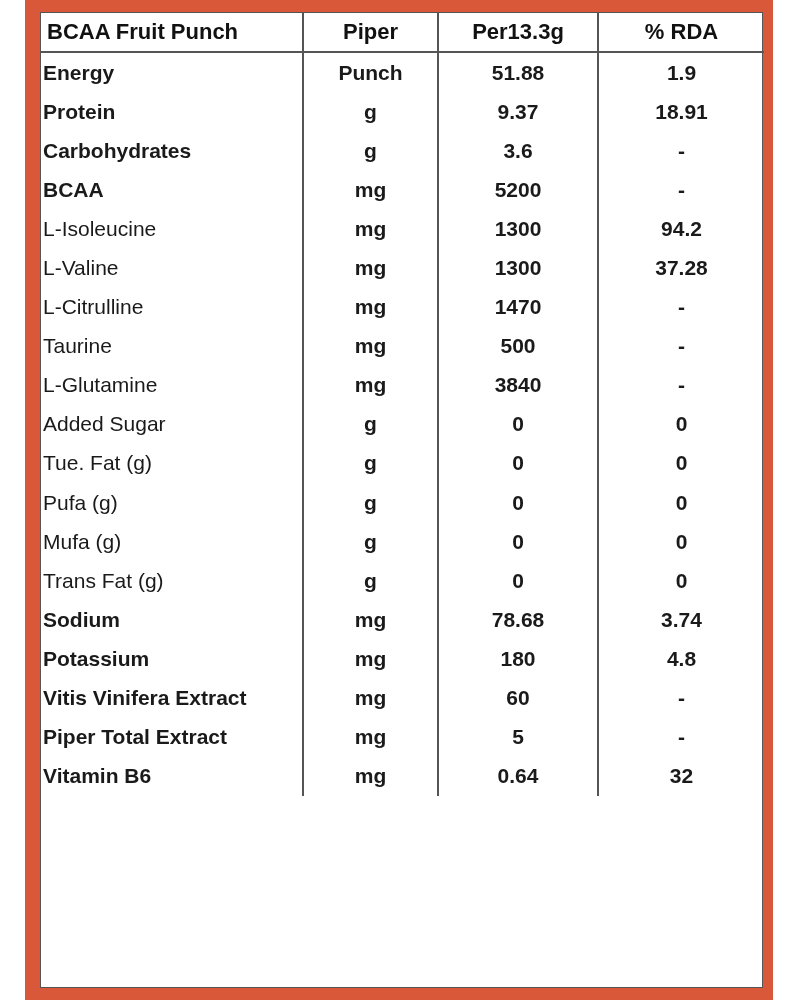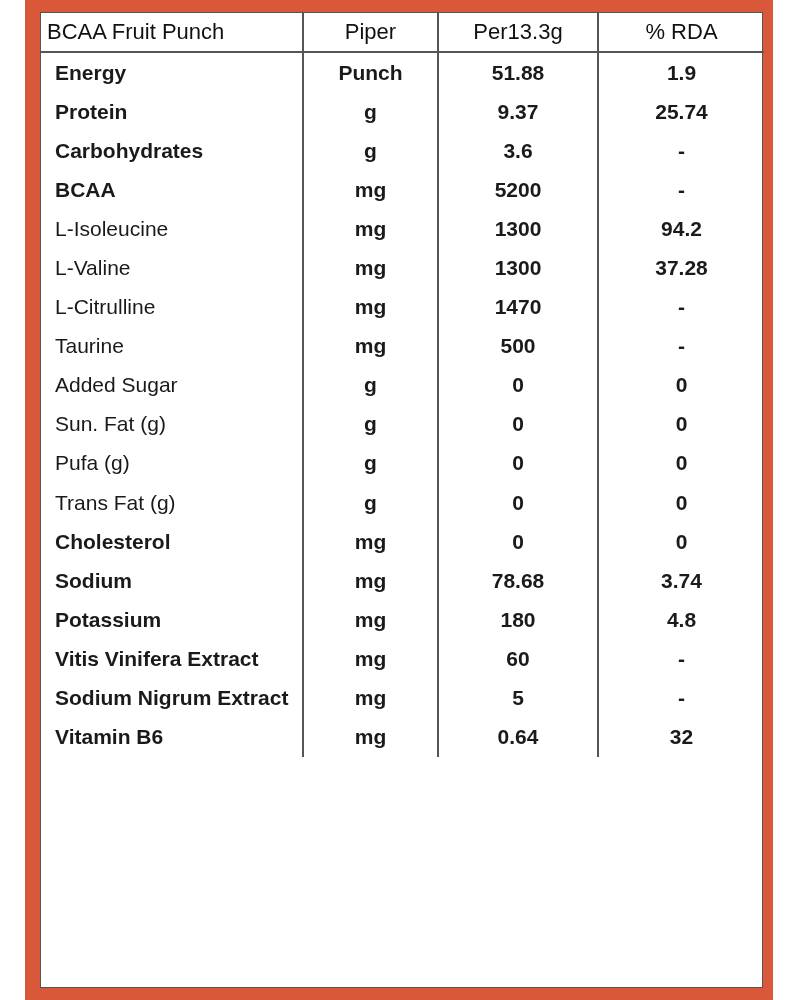--- a/index.html
+++ b/index.html
@@ -1,25 +1,25 @@
 <!DOCTYPE html>
 <html><head>
 <meta charset="utf-8">
 <style>
   html, body { margin:0; padding:0; background:#ffffff; }
   body { width:800px; height:1000px; position:relative; overflow:hidden; font-family:"Liberation Sans", sans-serif; }
   .frame { position:absolute; left:25px; top:0; width:748px; height:1000px; background:#d9583a; }
   .table-wrap { position:absolute; left:40px; top:12px; width:723px; height:976px; background:#ffffff; border:1px solid #555; box-sizing:border-box; }
   table { border-collapse:collapse; width:100%; table-layout:fixed; }
   col.c1 { width:262px; } col.c2 { width:135px; } col.c3 { width:160px; } col.c4 { width:166px; }
-  th { height:38px; font-size:22px; font-weight:normal; color:#111; border-bottom:2px solid #555; padding:0; }
+  th { height:38px; font-size:22px; font-weight:bold; color:#111; border-bottom:2px solid #555; padding:0; }
   th:first-child { text-align:left; padding-left:6px; }
   th + th, td + td { border-left:2px solid #555; }
   td { height:39.1px; font-size:21px; color:#1a1a1a; padding:0; text-align:center; font-weight:bold; }
-  td.name { text-align:left; padding-left:14px; font-weight:normal; white-space:nowrap; }
+  td.name { text-align:left; padding-left:2px; font-weight:normal; white-space:nowrap; }
   td.name.bold { font-weight:bold; }
 </style>
 </head>
 <body>
 
 <div class="frame"></div>
 <div class="table-wrap">
   <table>
     <colgroup>
         <col class="c1">
@@ -39,21 +39,21 @@
         <tr>
           <td class="name bold">Energy</td>
           <td>Punch</td>
           <td>51.88</td>
           <td>1.9</td>
         </tr>
         <tr>
           <td class="name bold">Protein</td>
           <td>g</td>
           <td>9.37</td>
-          <td>25.74</td>
+          <td>18.91</td>
         </tr>
         <tr>
           <td class="name bold">Carbohydrates</td>
           <td>g</td>
           <td>3.6</td>
           <td>-</td>
         </tr>
         <tr>
           <td class="name bold">BCAA</td>
           <td>mg</td>
@@ -78,46 +78,52 @@
           <td>1470</td>
           <td>-</td>
         </tr>
         <tr>
           <td class="name">Taurine</td>
           <td>mg</td>
           <td>500</td>
           <td>-</td>
         </tr>
         <tr>
+          <td class="name">L-Glutamine</td>
+          <td>mg</td>
+          <td>3840</td>
+          <td>-</td>
+        </tr>
+        <tr>
           <td class="name">Added Sugar</td>
           <td>g</td>
           <td>0</td>
           <td>0</td>
         </tr>
         <tr>
-          <td class="name">Sun. Fat (g)</td>
+          <td class="name">Tue. Fat (g)</td>
           <td>g</td>
           <td>0</td>
           <td>0</td>
         </tr>
         <tr>
           <td class="name">Pufa (g)</td>
           <td>g</td>
           <td>0</td>
           <td>0</td>
         </tr>
         <tr>
-          <td class="name">Trans Fat (g)</td>
+          <td class="name">Mufa (g)</td>
           <td>g</td>
           <td>0</td>
           <td>0</td>
         </tr>
         <tr>
-          <td class="name bold">Cholesterol</td>
-          <td>mg</td>
+          <td class="name">Trans Fat (g)</td>
+          <td>g</td>
           <td>0</td>
           <td>0</td>
         </tr>
         <tr>
           <td class="name bold">Sodium</td>
           <td>mg</td>
           <td>78.68</td>
           <td>3.74</td>
         </tr>
         <tr>
@@ -126,21 +132,21 @@
           <td>180</td>
           <td>4.8</td>
         </tr>
         <tr>
           <td class="name bold">Vitis Vinifera Extract</td>
           <td>mg</td>
           <td>60</td>
           <td>-</td>
         </tr>
         <tr>
-          <td class="name bold">Sodium Nigrum Extract</td>
+          <td class="name bold">Piper Total Extract</td>
           <td>mg</td>
           <td>5</td>
           <td>-</td>
         </tr>
         <tr>
           <td class="name bold">Vitamin B6</td>
           <td>mg</td>
           <td>0.64</td>
           <td>32</td>
         </tr>

